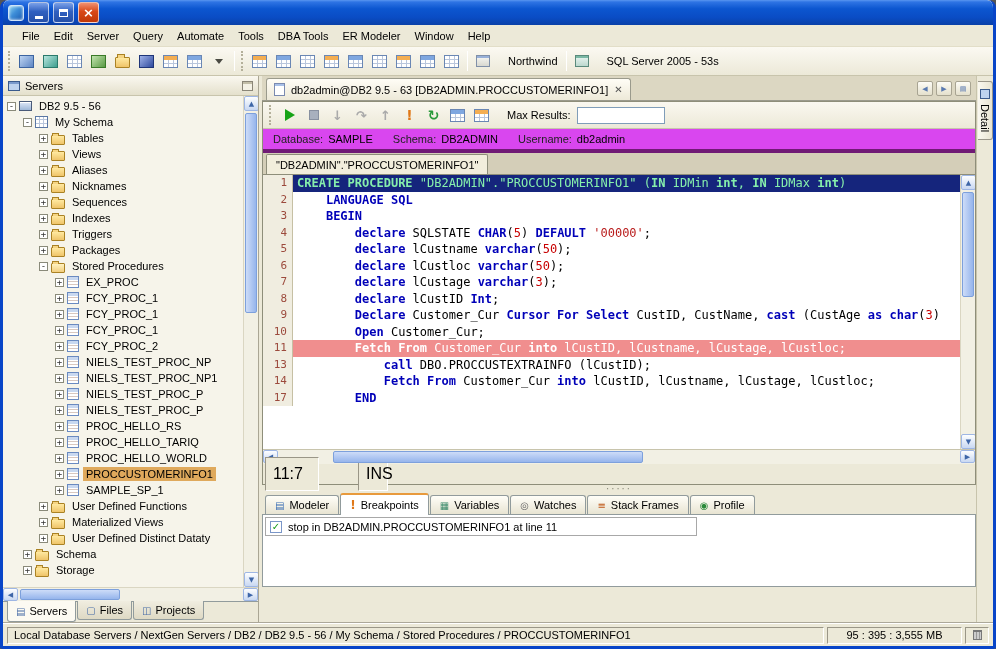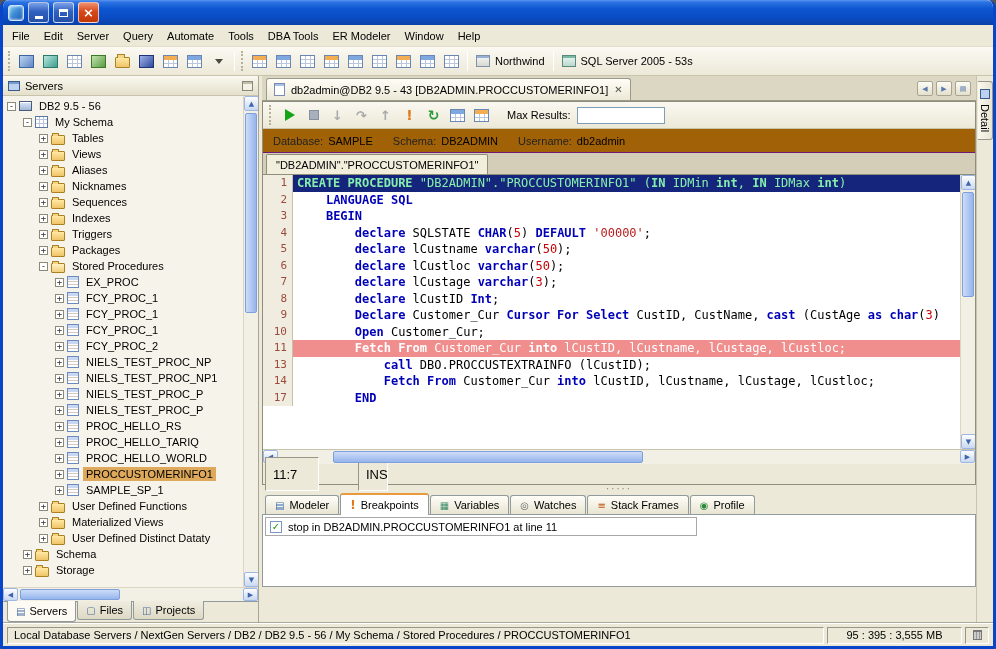--- a/index.html
+++ b/index.html
@@ -21,21 +21,21 @@
   .title-text { flex:1; color:#fff; font-weight:bold; font-size:12px; white-space:nowrap;
     overflow:hidden; text-shadow:1px 1px 1px rgba(0,0,0,.55); }
   .tbtn { width:21px; height:21px; flex:none; border:1px solid rgba(255,255,255,.65); border-radius:3px;
     background:linear-gradient(#7AA0E8,#3060C0 45%,#2550A8); display:flex; align-items:center;
     justify-content:center; color:#fff; font-size:13px; font-weight:bold; }
   .tbtn.close { background:linear-gradient(#F09070,#D84818 45%,#C03808); }
   .glyph-min { width:8px; height:3px; background:#fff; align-self:flex-end; margin:0 0 3px 0; }
   .glyph-max { width:9px; height:8px; border:1px solid #fff; border-top-width:3px; }
 
   
-  .menubar { height:22px; flex:none; display:flex; align-items:center; padding:0 2px;
+  .menubar { height:22px; flex:none; display:flex; align-items:center; padding:0 12px;
     background:#ECE9D8; border-bottom:1px solid #E2DEC8; }
   .menu-item { padding:3px 7px; font-size:11px; color:#000; }
   .toolbar { height:29px; flex:none; display:flex; align-items:center; padding:0 3px;
     background:linear-gradient(#FBF9F2,#ECE9D8); border-bottom:1px solid #C8C4AC; }
   .grip { width:3px; height:20px; border-left:2px dotted #B4B09A; margin:0 4px 0 2px; flex:none; }
   .tb-sep { width:1px; height:20px; background:#B8B4A0; border-right:1px solid #FFF; margin:0 4px; flex:none; }
   .tb-group { display:flex; align-items:center; gap:1px; }
   .tb-btn { width:23px; height:22px; display:flex; align-items:center; justify-content:center;
     border:1px solid transparent; border-radius:2px; flex:none; }
   .tbi { display:inline-flex; align-items:center; justify-content:center; }
@@ -63,21 +63,21 @@
   .v-db { width:14px; height:12px; background:linear-gradient(#F8F8F4,#D8D8D0);
     border:1px solid #8090A8; box-shadow:inset 0 2px 0 #98B0D8; }
   .v-server-small { width:14px; height:12px; background:linear-gradient(#EAF6F2,#BCD8CE);
     border:1px solid #5A8A7C; box-shadow:inset 0 2px 0 #7AB8A4; }
   .v-play { width:0; height:0; border-top:6px solid transparent; border-bottom:6px solid transparent;
     border-left:10px solid #17A317; }
   .v-stop { width:10px; height:10px; background:#A8B0BE; border:1px solid #8890A0; }
   .v-step { font-size:13px; color:#AAAAAA; font-weight:bold; }
   .v-bang { font-size:14px; color:#E07818; font-weight:bold; }
   .v-refresh { font-size:14px; color:#2A9A3A; font-weight:bold; }
-  .conn-item { display:flex; align-items:center; gap:5px; font-size:11px; padding:0 4px; white-space:nowrap; }
+  .conn-item { display:flex; align-items:center; gap:18px; font-size:11px; padding:0 4px; white-space:nowrap; }
 
   
   .body { flex:1; display:flex; overflow:hidden; min-height:0; }
   .vsplit { width:3px; flex:none; background:#ECE9D8; }
 
   
   .sidebar { width:256px; flex:none; display:flex; flex-direction:column; background:#ECE9D8;
     border-right:1px solid #AAA694; }
   .sb-header { height:20px; flex:none; display:flex; align-items:center; gap:5px; padding:0 5px;
     background:linear-gradient(#FAF8F0,#E4E0CC); border-bottom:1px solid #C8C4AC; }
@@ -144,21 +144,21 @@
   .nav-btn { width:16px; height:15px; background:linear-gradient(#FDFCF6,#E4E0CC); border:1px solid #A8A492;
     border-radius:2px; color:#5A7AB0; font-size:7px; display:flex; align-items:center; justify-content:center; }
 
   .doc-panel { flex:none; border:1px solid #8E8E7A; display:flex; flex-direction:column; background:#ECE9D8; }
   .debug-bar { height:27px; flex:none; display:flex; align-items:center; gap:2px; padding:0 4px;
     background:linear-gradient(#FAF8F0,#ECE9D8); border-bottom:1px solid #C8C4AC; }
   .max-results-label { margin:0 4px 0 12px; white-space:nowrap; }
   .max-results-input { width:88px; height:17px; border:1px solid #7F9DB9; background:#fff;
     font-size:11px; padding:0 3px; font-family:"Liberation Sans",sans-serif; }
   .info-bar { height:24px; flex:none; display:flex; align-items:center; padding:0 10px;
-    background:#a16207; border-bottom:1px solid #701a75; }
+    background:#d946ef; border-bottom:4px solid #701a75; }
   .info-label { color:#222; margin-right:5px; }
   .info-value { color:#000; margin-right:20px; }
   .editor-tabbar { height:22px; flex:none; background:#D4CEB8; display:flex; align-items:flex-end;
     padding:2px 3px 0; border-bottom:1px solid #8E8E7A; }
   .editor-tab { height:20px; background:#F2EEDC; border:1px solid #8E8E7A; border-bottom:none;
     border-radius:2px 2px 0 0; padding:0 9px; font-size:11px; display:flex; align-items:center; }
 
   .editor-wrap { height:274px; flex:none; display:flex; background:#fff; overflow:hidden; }
   .ed-lines { flex:1; overflow:hidden; min-width:0; }
   .ed-line { display:flex; height:16.5px; line-height:16.5px; font-family:"DejaVu Sans Mono",monospace;
@@ -171,21 +171,21 @@
   .tk-s { color:#b91c1c; }
   .tk-n { color:#C80000; }
   .ed-line.sel .code { background:#15257C; }
   .ed-line.sel .code span { color:#86efac; }
   .ed-line.debug .code { background:#F08E8E; }
   .ed-line.debug .code span { color:#fff; }
 
   .ed-hscroll { height:15px; flex:none; display:flex; background:#F2F0E4; border-top:1px solid #C8C4AC; }
   .ed-status { height:20px; flex:none; background:#ECE9D8; display:flex; gap:3px; padding:1px 2px; align-items:center; }
   .status-cell { border:1px solid; border-color:#9A9687 #FFF #FFF #9A9687; height:17px;
-    display:flex; align-items:center; padding:16px 7px; font-size:13px; background:#ECE9D8; }
+    display:flex; align-items:center; padding:16px 7px; font-size:16px; background:#ECE9D8; }
   .status-cell.pos { width:54px; }
   .status-cell.mode { width:30px;margin-left:36px; }
 
   .h-splitter { height:8px; flex:none; display:flex; align-items:center; justify-content:center;
     color:#8A8A7A; font-size:10px; letter-spacing:2px; line-height:4px; }
 
   .btabs { height:22px; flex:none; display:flex; align-items:flex-end; padding:0 3px;
     border-bottom:1px solid #919B9C; }
   .btab { height:19px; display:flex; align-items:center; gap:5px; padding:0 9px; font-size:11px;
     background:linear-gradient(#FFFEF8,#E8E4D2); border:1px solid #919B9C; border-bottom:none;
@@ -549,21 +549,21 @@
           </div>
         </div>
     </div>
 
     <div class="vsplit"></div>
 
     <div class="main">
       <div class="doc-tabbar">
         <div class="doc-tab">
           <span class="doc-ico"></span>
-          <span>db2admin@DB2 9.5 - 43 [DB2ADMIN.PROCCUSTOMERINFO1]</span>
+          <span>db2admin@DB2 9.5 - 63 [DB2ADMIN.PROCCUSTOMERINFO1]</span>
           <span class="doc-close gly">✕</span>
         </div>
         <div class="tab-nav">
           <span class="nav-btn gly">◀</span>
           <span class="nav-btn gly">▶</span>
           <span class="nav-btn gly">▤</span>
         </div>
       </div>
 
       <div class="doc-panel">

